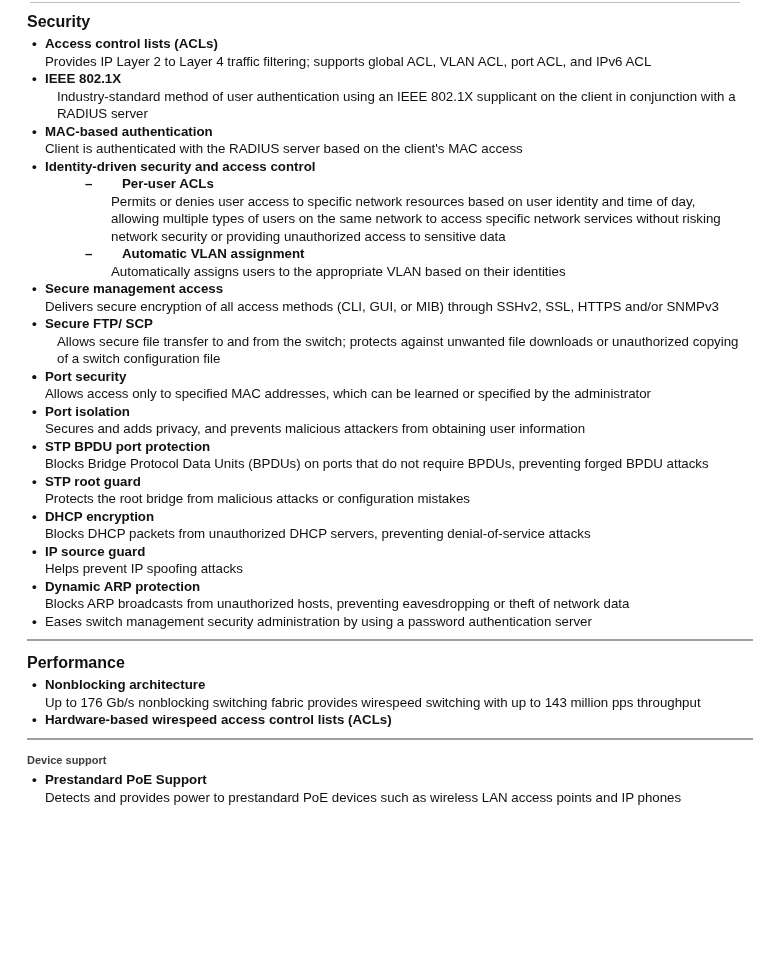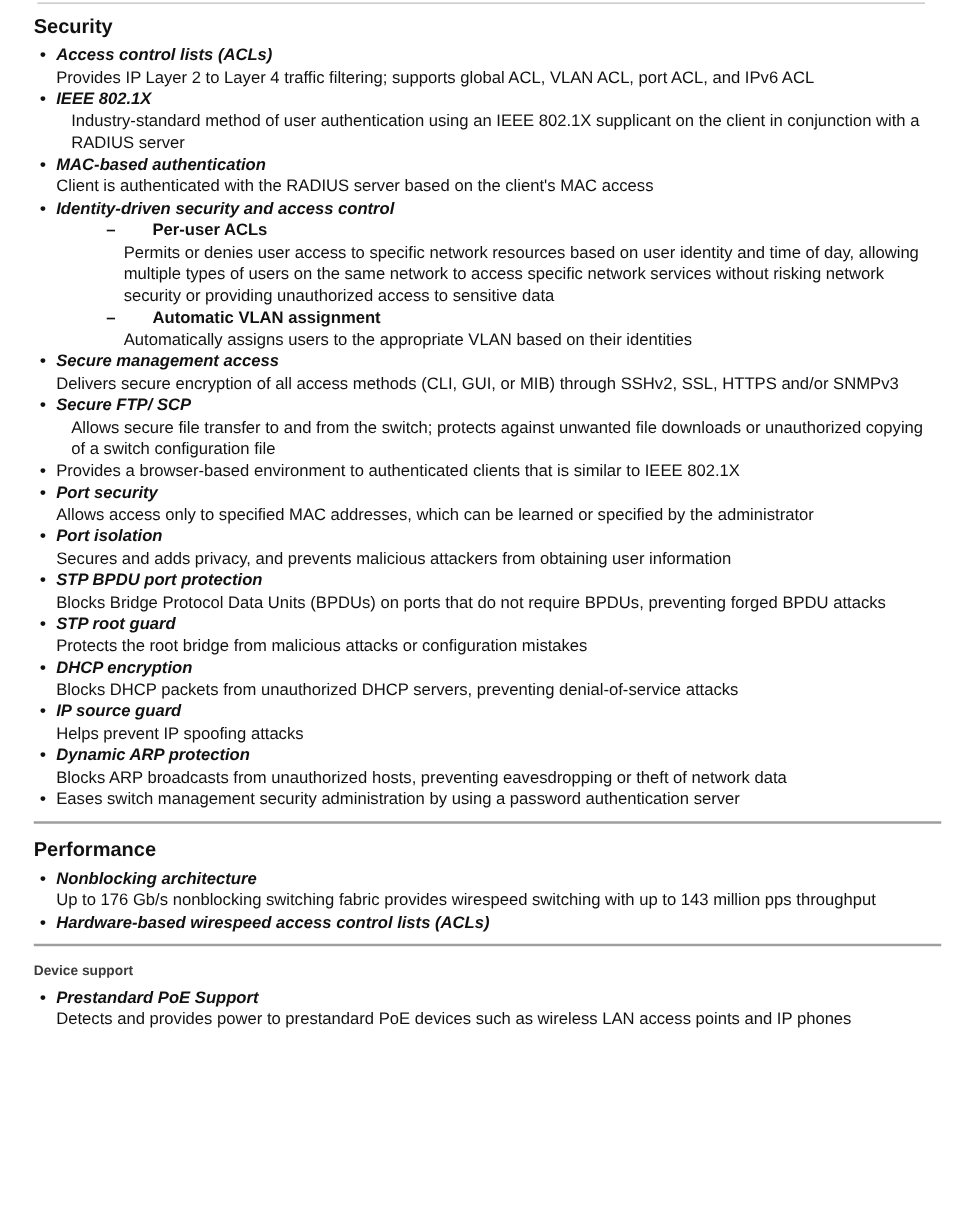--- a/index.html
+++ b/index.html
@@ -51,34 +51,34 @@
   }
   .feature-item {
     position: relative;
     padding-left: 18px;
   }
   .bullet-icon {
     position: absolute;
     left: 5px; top: 0;
     font-weight: bold;
   }
-  .item-title { font-weight: bold; font-style: italic; }
+  .item-title { font-weight: bold; }
   .item-desc { }
   .item-desc.indented { margin-left: 12px; }
   .sub-item {
     position: relative;
     padding-left: 46px;
   }
   .dash-icon {
     position: absolute;
     left: 40px; top: 0;
     font-weight: bold;
   }
   .sub-title { font-weight: bold; padding-left: 31px; }
-  .sub-desc { margin-left: 8px; }
+  .sub-desc { margin-left: 20px; }
 </style>
 </head>
 <body>
 
 <div class="page">
   <div class="top-rule"></div>
   <div id="sections-root">
   <section class="section">
     <h2 class="section-title">Security</h2>
     <ul class="feature-list">
@@ -131,21 +131,20 @@
 
   <li class="feature-item">
     <span class="bullet-icon">•</span>
     <div class="item-title">Secure FTP/ SCP</div>
     <div class="item-desc indented">Allows secure file transfer to and from the switch; protects against unwanted file downloads or unauthorized copying of a switch configuration file</div>
 
   </li>
 
   <li class="feature-item">
     <span class="bullet-icon">•</span>
-    <div class="item-desc">Provides a browser-based environment to authenticated clients that is similar to IEEE 802.1X</div>
 
   </li>
 
   <li class="feature-item">
     <span class="bullet-icon">•</span>
     <div class="item-title">Port security</div>
     <div class="item-desc">Allows access only to specified MAC addresses, which can be learned or specified by the administrator</div>
 
   </li>
 

